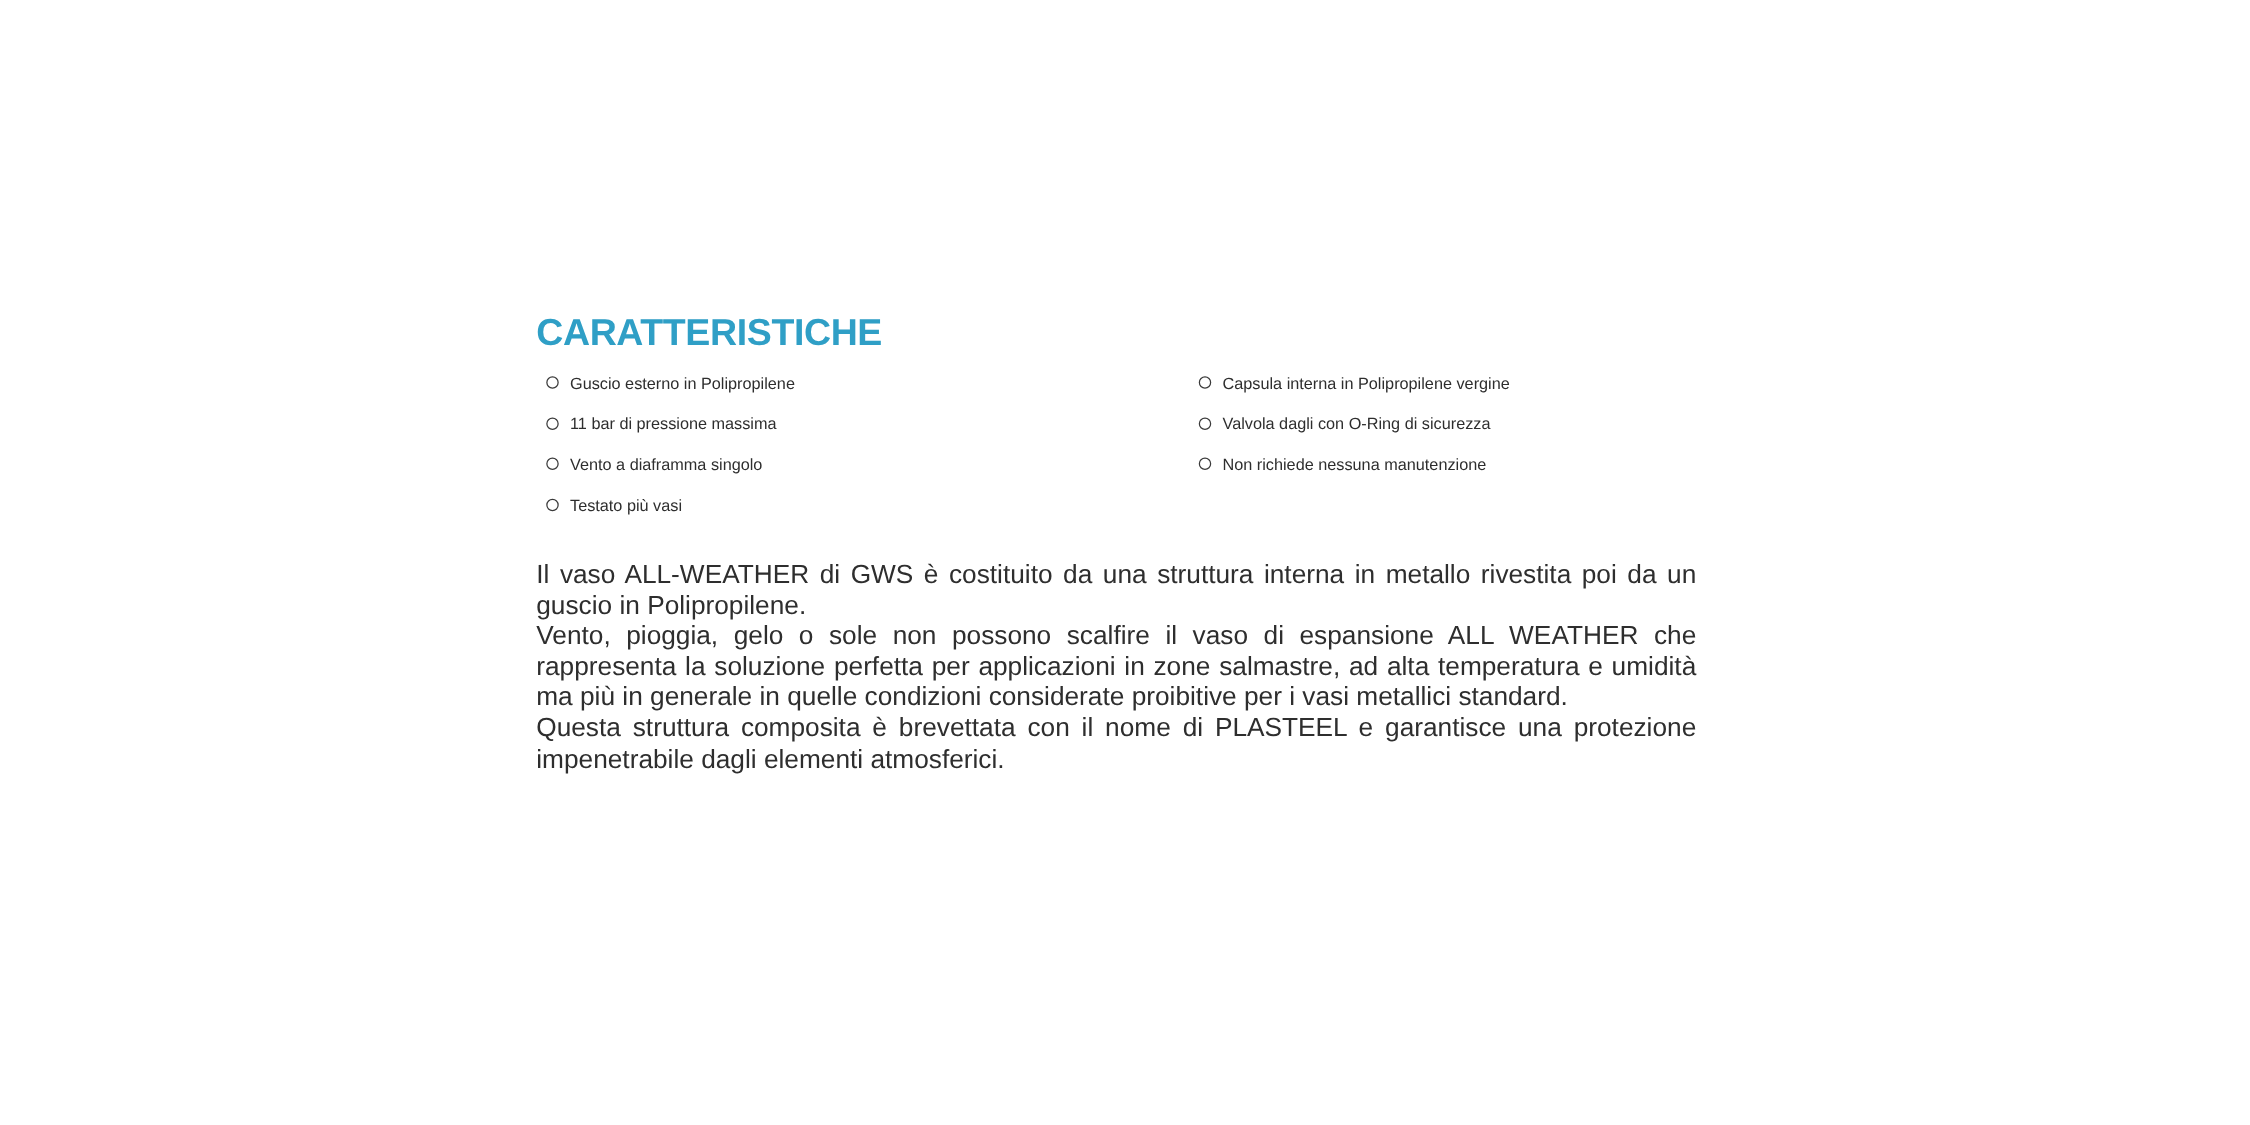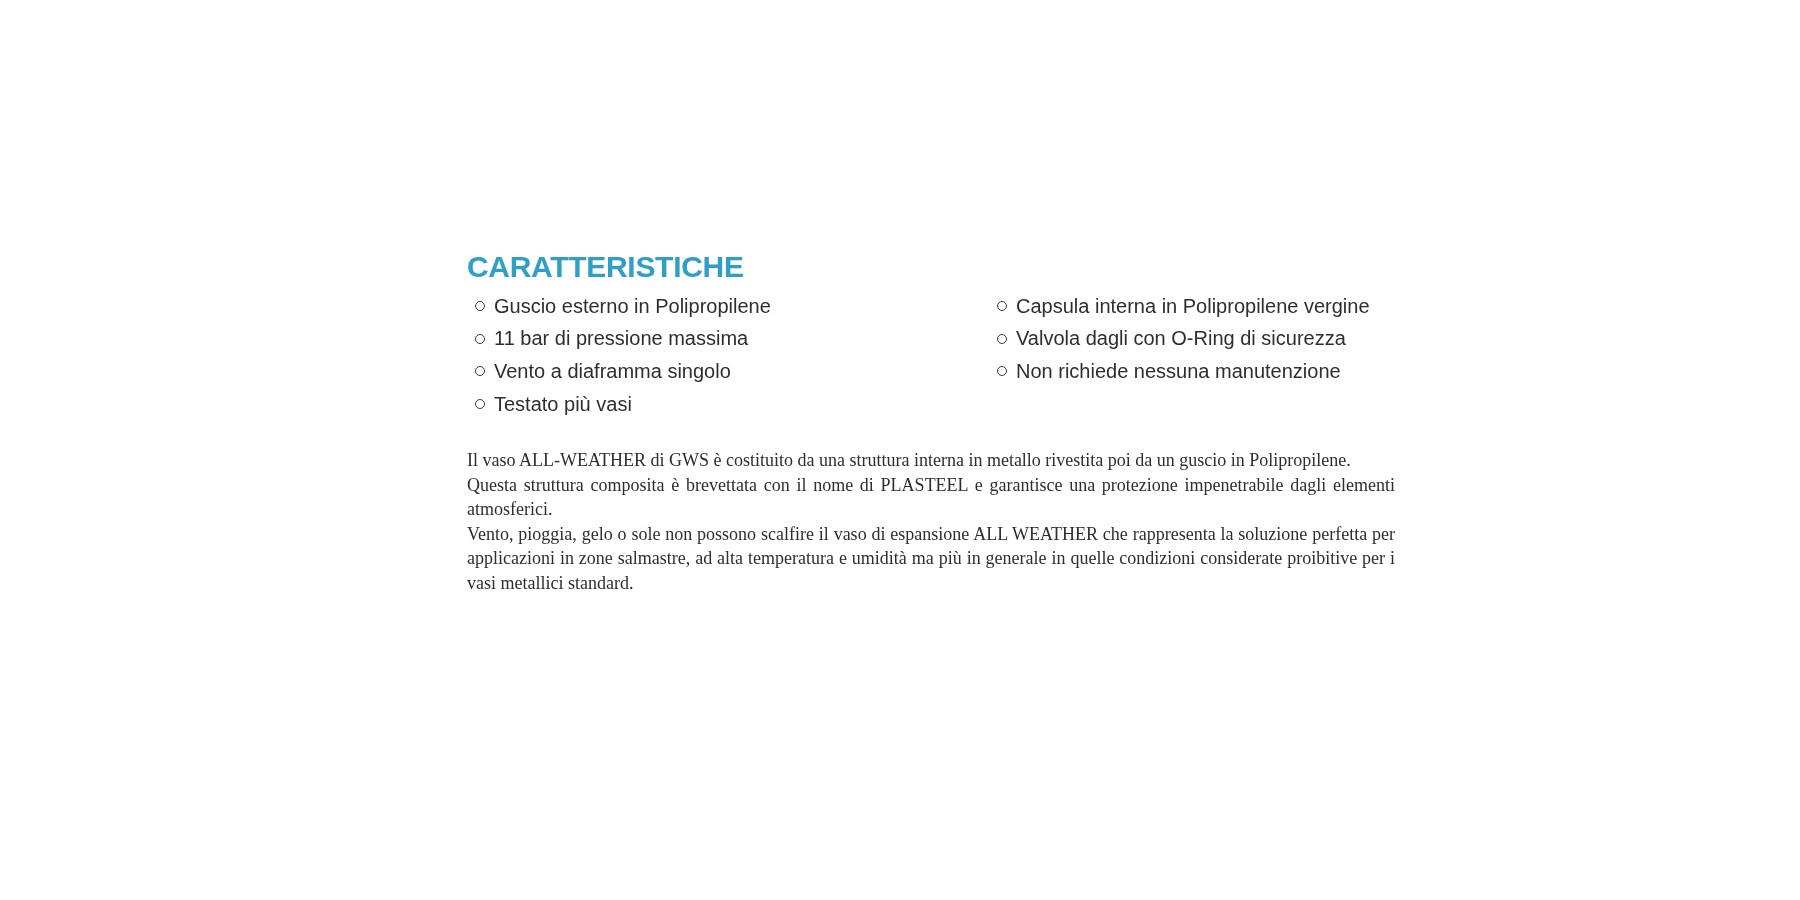--- a/index.html
+++ b/index.html
@@ -11,21 +11,21 @@
     color:var(--text);
   }
   .page {
     position:relative;
     width:1800px; height:900px;
     background:#ffffff;
     overflow:hidden;
   }
   .content {
     position:absolute;
-    left:467px; top:250px;
+    left:429px; top:250px;
     width:928px;
   }
   .title {
     margin:0;
     font-size:30px;
     line-height:34px;
     font-weight:bold;
     letter-spacing:-0.3px;
     color:var(--accent);
   }
@@ -33,44 +33,43 @@
     display:flex;
     margin-top:6px;
     padding-left:8px;
   }
   .features-col { display:flex; flex-direction:column; }
   .features-col.left { width:522px; }
   .feature {
     display:flex;
     align-items:center;
     height:32.6px;
-    font-size:20px;
+    font-size:13px;
     color:var(--text);
   }
   .bullet-circle {
     flex:0 0 auto;
     width:10px; height:10px;
     border:1.5px solid #3a3a3a;
     border-radius:50%;
     margin-right:9px;
     background:transparent;
   }
   .paragraphs {
     position:absolute;
     top:198px; left:0;
     width:928px;
   }
   .paragraphs p {
     margin:0;
-    font-size:18px;
+    font-size:21px;
     line-height:24.6px;
     text-align:justify;
     text-align-last:left;
     color:var(--text);
-    font-family:Liberation Serif, serif;
   }
 </style>
 </head>
 <body>
 
 <div class="page">
   <div class="content">
 
     <h1 class="title">CARATTERISTICHE</h1>
 
@@ -104,18 +103,18 @@
         </div>
         <div class="feature">
           <span class="bullet-circle"></span>
           <span>Non richiede nessuna manutenzione</span>
         </div>
       </div>
     </div>
 
     <div class="paragraphs">
       <p>Il vaso ALL-WEATHER di GWS è costituito da una struttura interna in metallo rivestita poi da un guscio in Polipropilene.</p>
+      <p>Vento, pioggia, gelo o sole non possono scalfire il vaso di espansione ALL WEATHER che rappresenta la soluzione perfetta per applicazioni in zone salmastre, ad alta temperatura e umidità ma più in generale in quelle condizioni considerate proibitive per i vasi metallici standard.</p>
       <p>Questa struttura composita è brevettata con il nome di PLASTEEL e garantisce una protezione impenetrabile dagli elementi atmosferici.</p>
-      <p>Vento, pioggia, gelo o sole non possono scalfire il vaso di espansione ALL WEATHER che rappresenta la soluzione perfetta per applicazioni in zone salmastre, ad alta temperatura e umidità ma più in generale in quelle condizioni considerate proibitive per i vasi metallici standard.</p>
     </div>
 
   </div>
 </div>
 
 </body></html>

